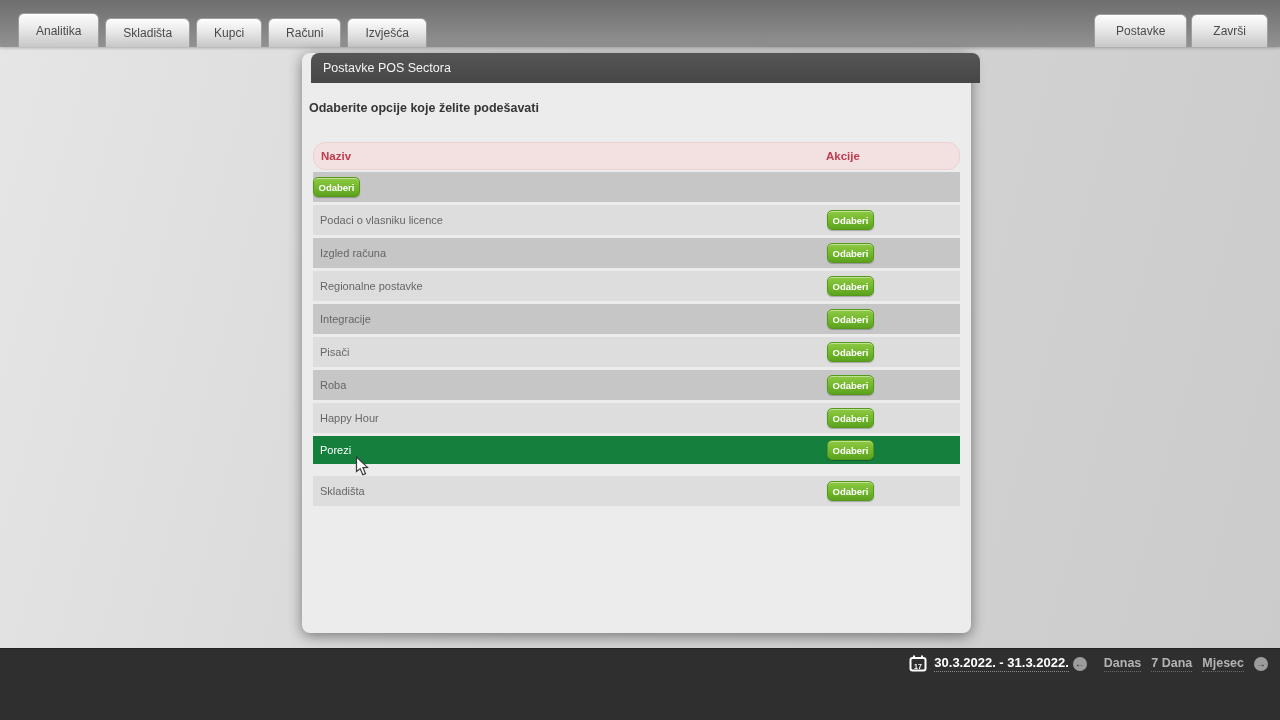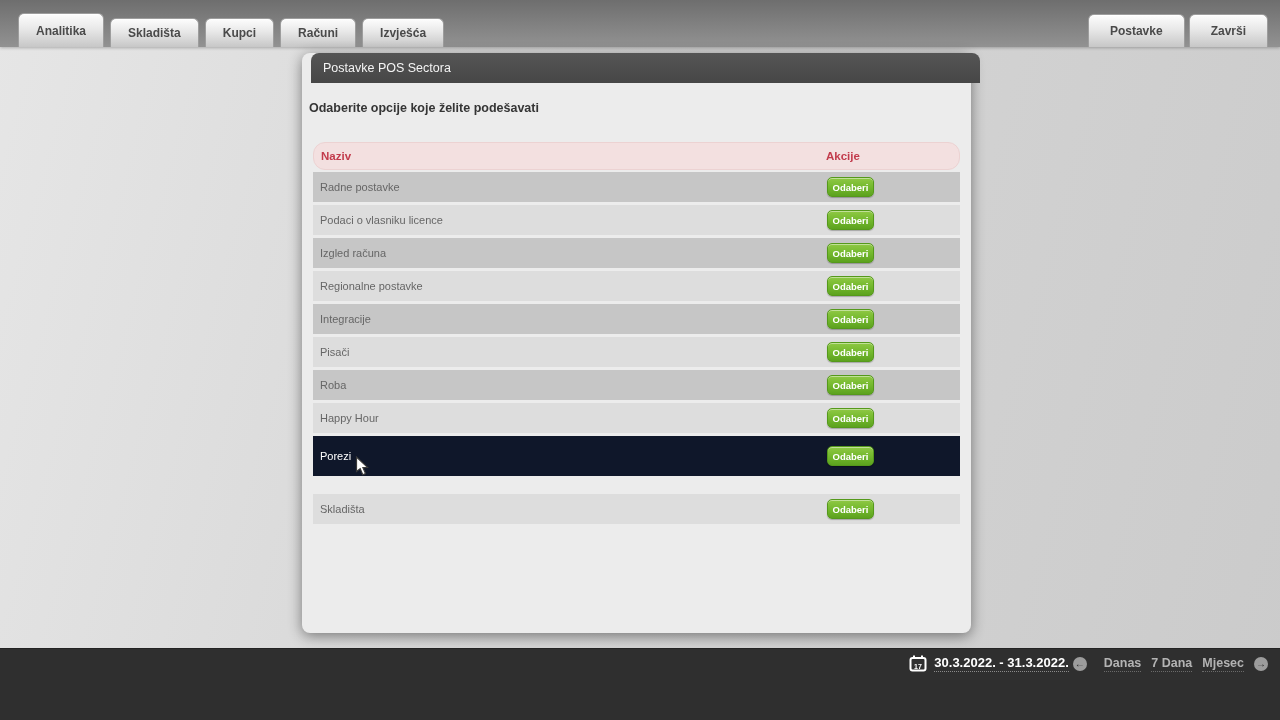--- a/index.html
+++ b/index.html
@@ -19,21 +19,21 @@
     box-shadow:0 1px 3px rgba(0,0,0,.25);
   }
   .tabgroup { display:flex; align-items:flex-end; gap:6px; height:47px; }
   .tabgroup.right { gap:4px; }
   .tab {
     height:29px; padding:0 17px;
     display:flex; align-items:center; justify-content:flex-start;
     background:linear-gradient(#fdfdfd 0%,#e8e8e8 45%,#c7c7c7 100%);
     border:1px solid #9d9d9d; border-bottom:none;
     border-radius:6px 6px 0 0;
-    font-size:12px; font-weight:bold; color:#4a4a4a;
+    font-size:12px; font-weight:normal; color:#4a4a4a;
     cursor:pointer; white-space:nowrap;
     box-shadow:inset 0 1px 0 #fff;
   }
   .tab.active { height:34px; }
   .tabgroup.right .tab { height:33px; padding:0 21px; }
 
   
   .dialog {
     position:absolute; left:302px; top:53px; width:669px; height:580px;
     background:#ececec; border-radius:8px;
@@ -56,21 +56,21 @@
     display:flex; align-items:center; margin-bottom:2px;
   }
   .th-name { flex:1; padding-left:7px; color:#c23b4c; font-weight:bold; font-size:11.5px; }
   .th-actions { width:133px; color:#c23b4c; font-weight:bold; font-size:11.5px; }
   .row {
     height:30px; margin-bottom:3px;
     display:flex; align-items:center;
   }
   .row.dark  { background:#c6c6c6; }
   .row.light { background:#dddddd; }
-  .row.selected { background:#0f172a; height:40px; margin-bottom:18px; }
+  .row.selected { background:#15803d; height:28px; margin-bottom:12px; }
   .row-name { flex:1; padding-left:7px; font-size:11px; color:#666; }
   .row.selected .row-name { color:#fff; }
   .row-action { width:133px; display:flex; }
   .btn-odaberi {
     width:47px; height:20px;
     background:linear-gradient(#8fc844 0%,#74b92e 50%,#5ca21e 100%);
     border:1px solid #55991b; border-radius:5px;
     color:#fff; font-size:9.5px; font-weight:bold;
     font-family:"Liberation Sans", sans-serif;
     display:flex; align-items:center; justify-content:center;
@@ -146,21 +146,20 @@
     <span>Postavke POS Sectora</span>
   </div>
   <div class="dialog-subtitle">Odaberite opcije koje želite podešavati</div>
   <div class="option-table">
     <div class="thead">
       <span class="th-name">Naziv</span>
       <span class="th-actions">Akcije</span>
     </div>
     <div class="tbody">
         <div class="row dark">
-    <span class="row-name">Radne postavke</span>
     <span class="row-action">
       <button class="btn-odaberi">Odaberi</button>
     </span>
   </div>
         <div class="row light">
     <span class="row-name">Podaci o vlasniku licence</span>
     <span class="row-action">
       <button class="btn-odaberi">Odaberi</button>
     </span>
   </div>

